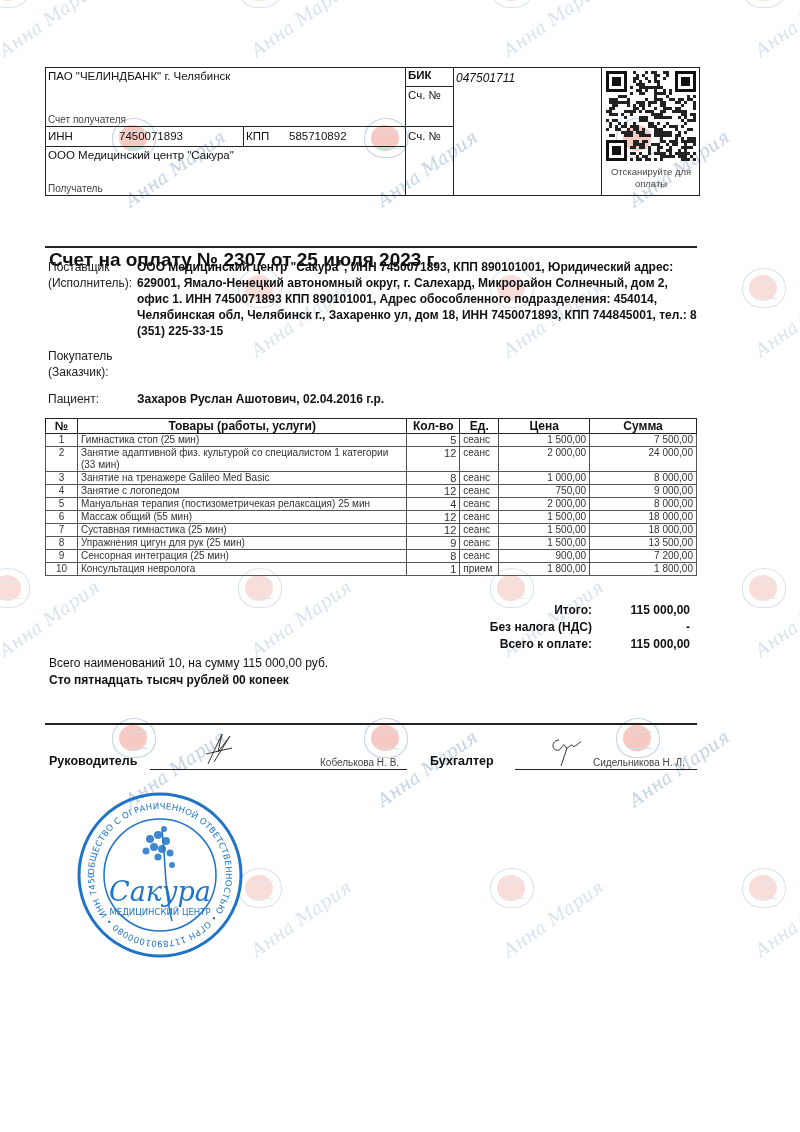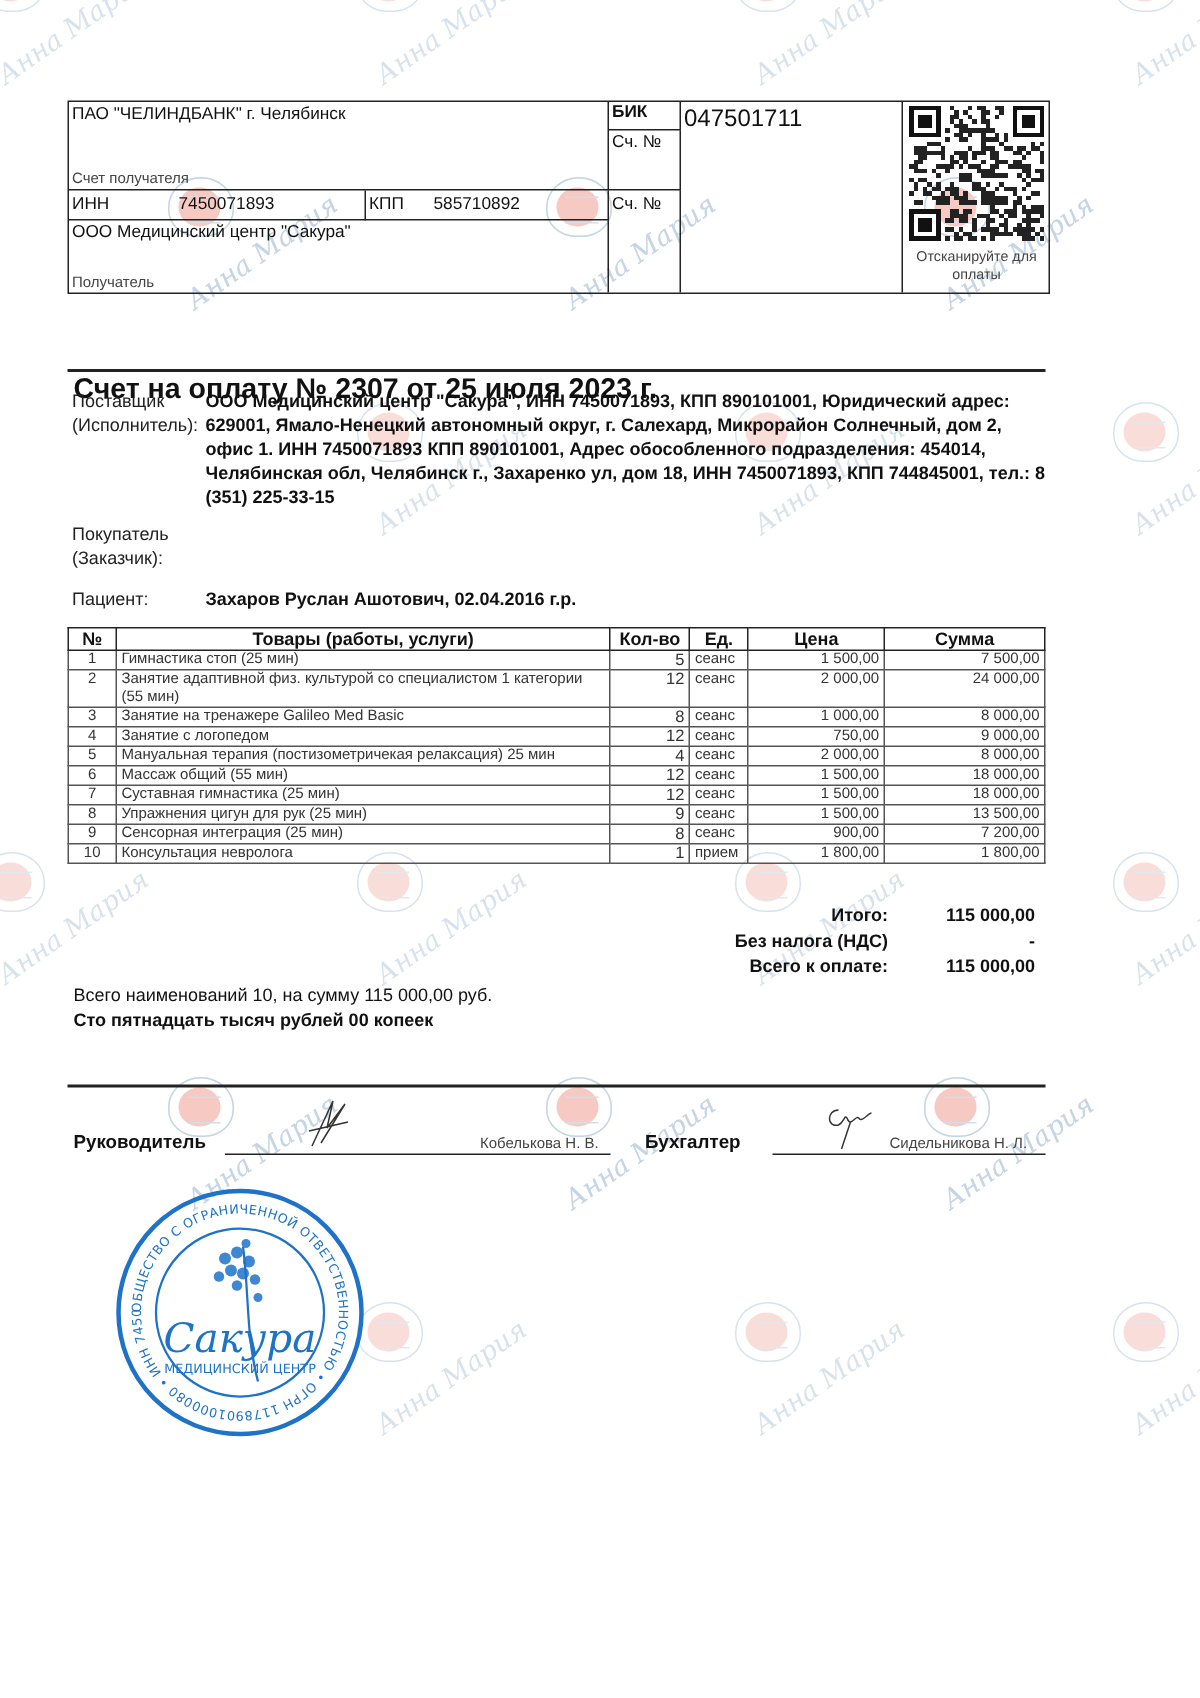--- a/index.html
+++ b/index.html
@@ -181,21 +181,21 @@
 
     <div class="cell" style="left:0;top:79px;width:360px;height:48px;border-right-width:1px;">
       <div style="position:absolute;left:2px;top:2px;">ООО Медицинский центр "Сакура"</div>
       <div class="small-label" style="position:absolute;left:2px;bottom:1px;">Получатель</div>
     </div>
 
     <div class="cell" style="left:360px;top:0;width:48px;height:19px;border-right-width:1px;border-bottom-width:1px;">
       <span style="position:absolute;left:2px;top:1px;font-weight:bold;">БИК</span>
     </div>
     <div class="cell" style="left:408px;top:0;width:147px;height:19px;">
-      <span style="position:absolute;left:2px;top:3px;font-size:16px;">047501711</span>
+      <span style="position:absolute;left:2px;top:3px;font-size:12px;font-style:italic;">047501711</span>
     </div>
 
     <div class="cell" style="left:360px;top:19px;width:48px;height:40px;border-right-width:1px;border-bottom-width:1px;">
       <span style="position:absolute;left:2px;top:2px;">Сч. №</span>
     </div>
 
     <div class="cell" style="left:360px;top:59px;width:48px;height:68px;border-right-width:1px;">
       <span style="position:absolute;left:2px;top:3px;">Сч. №</span>
     </div>
 
@@ -577,21 +577,21 @@
         <tr>
           <td class="num">1</td>
           <td>Гимнастика стоп (25 мин)</td>
           <td class="right" style="font-size: 11px;">5</td>
           <td>сеанс</td>
           <td class="right">1 500,00</td>
           <td class="right">7 500,00</td>
         </tr>
         <tr>
           <td class="num">2</td>
-          <td>Занятие адаптивной физ. культурой со специалистом 1 категории (55 мин)</td>
+          <td>Занятие адаптивной физ. культурой со специалистом 1 категории (33 мин)</td>
           <td class="right" style="font-size: 11px;">12</td>
           <td>сеанс</td>
           <td class="right">2 000,00</td>
           <td class="right">24 000,00</td>
         </tr>
         <tr>
           <td class="num">3</td>
           <td>Занятие на тренажере Galileo Med Basic</td>
           <td class="right" style="font-size: 11px;">8</td>
           <td>сеанс</td>

